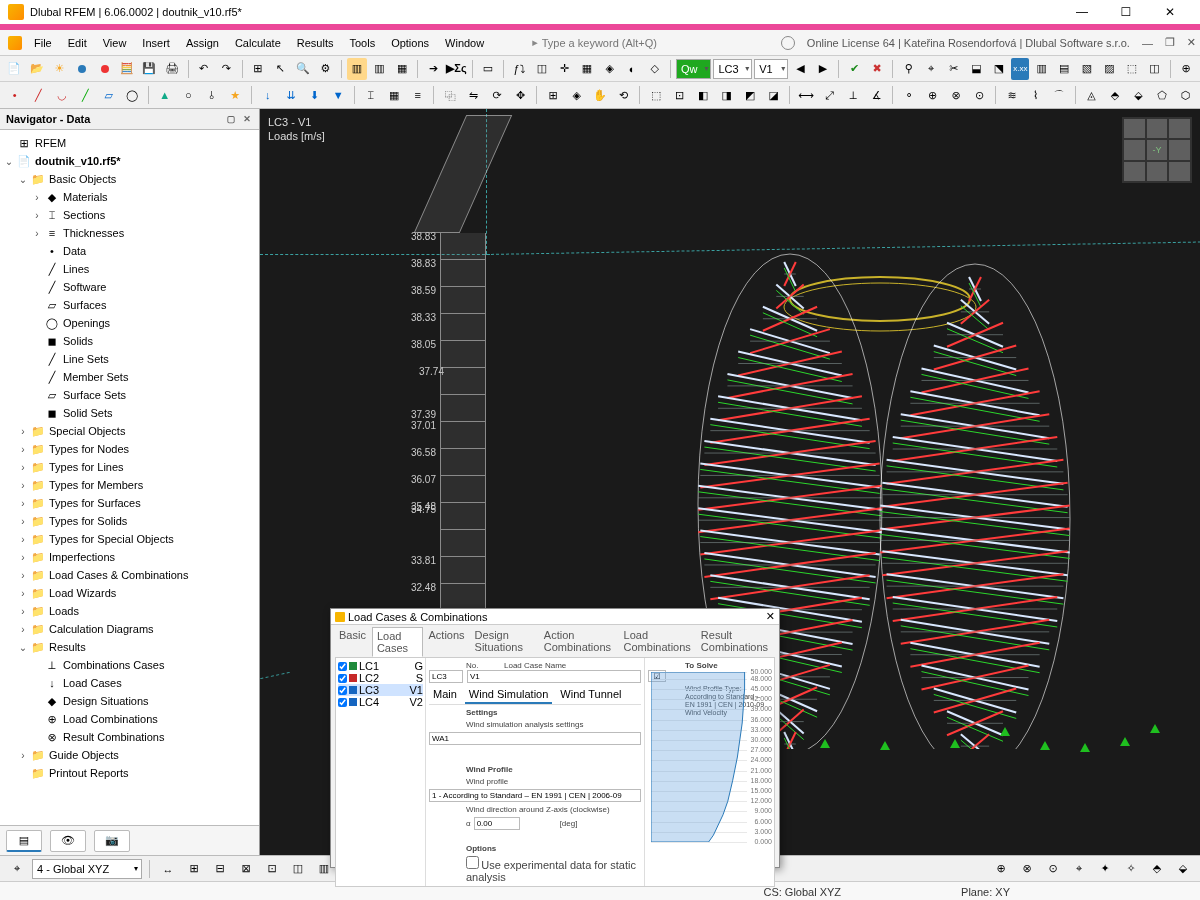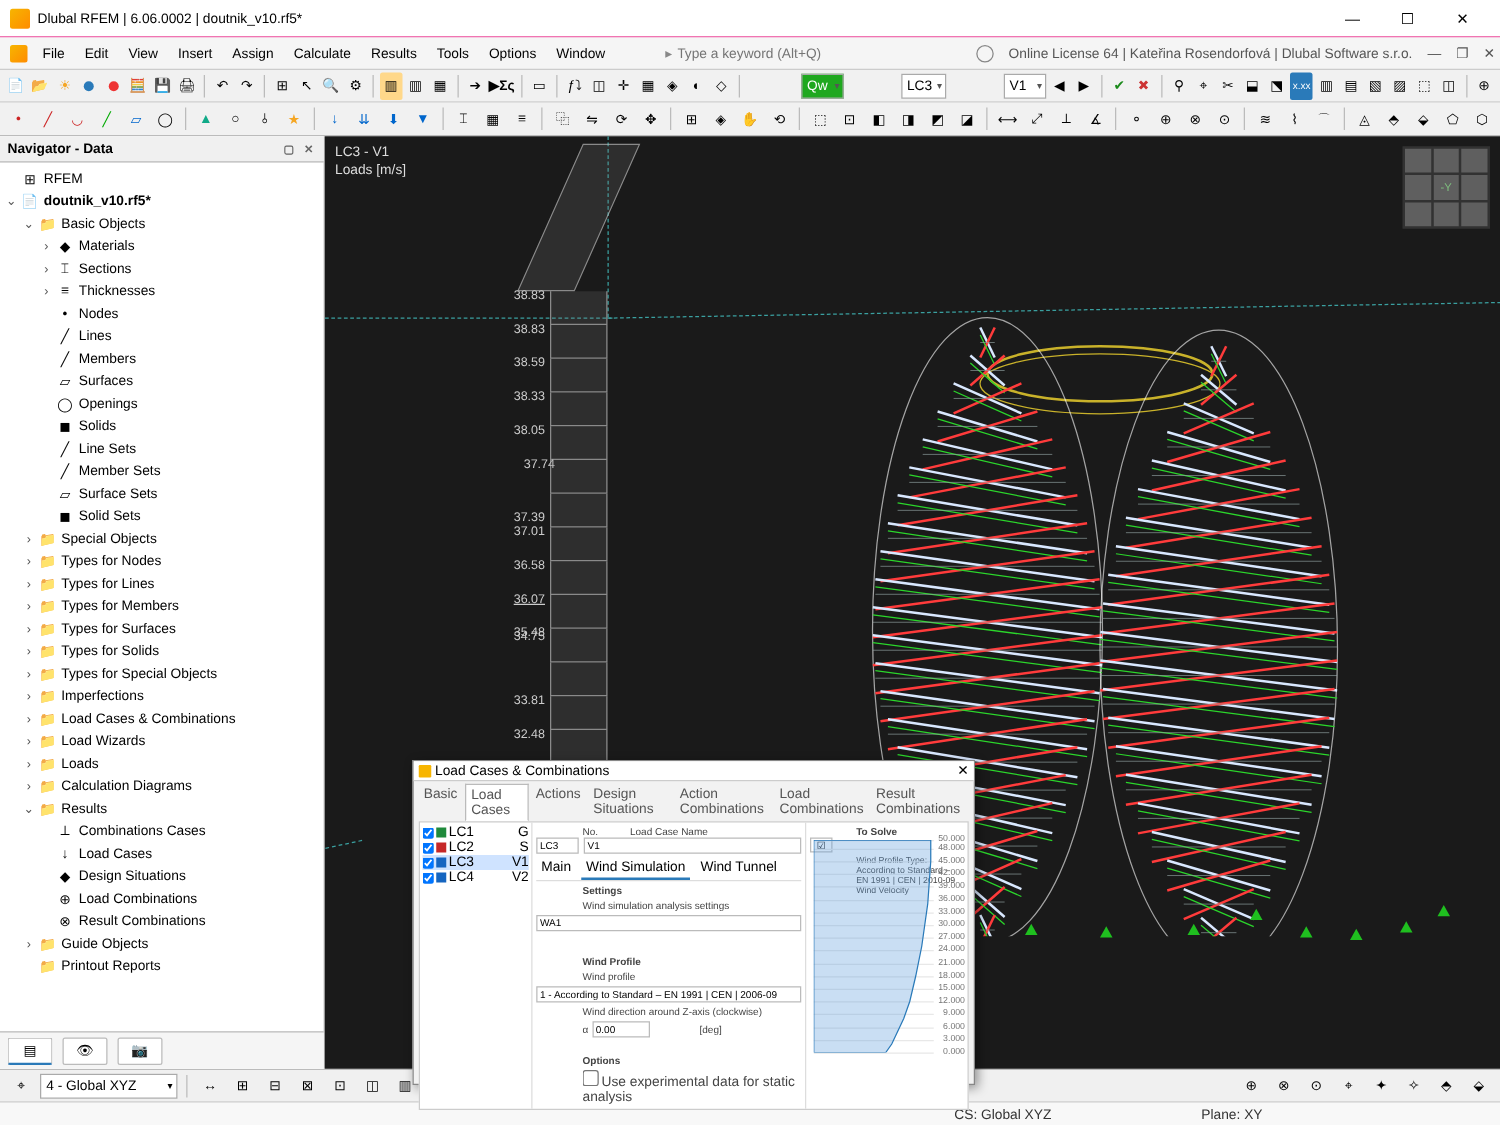--- a/index.html
+++ b/index.html
@@ -1,35 +1,35 @@
 <!DOCTYPE html>
 <html><head>
 <meta charset="utf-8">
 <style>
 * { margin:0; padding:0; box-sizing:border-box; font-family:"Segoe UI",Tahoma,sans-serif; font-size:11px; }
 body { width:1200px; height:900px; background:#fff; overflow:hidden; position:relative; }
-.titlebar { height:30px; background:#fff; display:flex; align-items:center; padding:0 8px; border-bottom:1px solid #ec4899; }
+.titlebar { height:30px; background:#fff; display:flex; align-items:center; padding:0 8px; border-bottom:6px solid #ec4899; }
 .titlebar .appicon { width:16px; height:16px; background:linear-gradient(135deg,#f7b500,#ff8c00); border-radius:2px; margin-right:6px; }
 .titlebar .title { flex:0 0 auto; }
 .titlebar .spacer { flex:1; }
 .winbtns { display:flex; }
 .winbtns div { width:44px; height:28px; display:flex; align-items:center; justify-content:center; font-size:12px; }
 .menubar { height:26px; background:#f5f5f5; display:flex; align-items:center; padding:0 4px; border-bottom:1px solid #ccc; }
 .menubar .mnu { padding:4px 8px; cursor:default; }
 .menubar .appico { width:14px; height:14px; background:linear-gradient(135deg,#f7b500,#ff8c00); border-radius:2px; margin:0 4px; }
 .menubar .kw { margin-left:40px; color:#888; display:flex; align-items:center; gap:4px;}
 .menubar .kw input{ border:none; background:transparent; outline:none; width:140px; color:#666;}
 .menubar .right { margin-left:auto; display:flex; align-items:center; gap:12px; color:#555; }
 .menubar .right .globe{width:14px;height:14px;border:1px solid #888;border-radius:50%;}
 .toolbars { background:#f1f1f1; border-bottom:1px solid #bbb; }
 .tbrow { height:26px; display:flex; align-items:center; padding:2px 4px; gap:2px; flex-wrap:nowrap; overflow:hidden;}
 .tbrow.first {border-bottom:1px solid #d0d0d0;}
 .tbtn { width:22px; height:22px; display:flex; align-items:center; justify-content:center; border-radius:2px; font-size:11px;}
 .tsep { width:1px; height:18px; background:#bbb; margin:0 3px; }
-.tcombo { height:20px; border:1px solid #aaa; background:#fff; padding:0 14px 0 4px; font-size:11px; display:flex; align-items:center; position:relative; min-width:34px;margin-left:44px;}
+.tcombo { height:20px; border:1px solid #aaa; background:#fff; padding:0 14px 0 4px; font-size:11px; display:flex; align-items:center; position:relative; min-width:34px;}
 .tcombo:after{content:"▾"; position:absolute; right:2px; font-size:8px; color:#555;}
 .dot{width:8px;height:8px;border-radius:50%;display:inline-block;}
 .content { display:flex; height:calc(900px - 30px - 26px - 52px - 26px - 20px); }
 .nav { width:260px; border-right:1px solid #999; background:#fff; display:flex; flex-direction:column; }
 .navhdr { background:#f0f0f0; border-bottom:1px solid #bbb; padding:4px 6px; display:flex; align-items:center; font-weight:bold;}
 .navhdr .btns{margin-left:auto; display:flex; gap:4px;}
 .navhdr .btns span{width:12px;height:12px;display:flex;align-items:center;justify-content:center;font-size:9px;color:#666;}
 .tree { flex:1; overflow:auto; padding:4px 0; }
 .tnode { display:flex; align-items:center; height:18px; padding-left:2px; white-space:nowrap; }
 .tw { width:14px; text-align:center; color:#555; font-size:10px;}
@@ -279,31 +279,31 @@
           <span>Sections</span>
         </div>
         <div class="tnode" style="padding-left: 30px;">
           <span class="tw">›</span>
           <span class="tico ">≡</span>
           <span>Thicknesses</span>
         </div>
         <div class="tnode" style="padding-left: 30px;">
           <span class="tw"></span>
           <span class="tico ">•</span>
-          <span>Nodes</span>
+          <span>Data</span>
         </div>
         <div class="tnode" style="padding-left: 30px;">
           <span class="tw"></span>
           <span class="tico ">╱</span>
           <span>Lines</span>
         </div>
         <div class="tnode" style="padding-left: 30px;">
           <span class="tw"></span>
           <span class="tico ">╱</span>
-          <span>Members</span>
+          <span>Software</span>
         </div>
         <div class="tnode" style="padding-left: 30px;">
           <span class="tw"></span>
           <span class="tico ">▱</span>
           <span>Surfaces</span>
         </div>
         <div class="tnode" style="padding-left: 30px;">
           <span class="tw"></span>
           <span class="tico ">◯</span>
           <span>Openings</span>
@@ -465,21 +465,21 @@
     <div id="ladder-host">
         <div class="loadlbl" style="left: 140px; top: 122px;">38.83</div>
         <div class="loadlbl" style="left: 140px; top: 149px;">38.83</div>
         <div class="loadlbl" style="left: 140px; top: 176px;">38.59</div>
         <div class="loadlbl" style="left: 140px; top: 203px;">38.33</div>
         <div class="loadlbl" style="left: 140px; top: 230px;">38.05</div>
         <div class="loadlbl" style="left: 148px; top: 257px;">37.74</div>
         <div class="loadlbl" style="left: 140px; top: 300px;">37.39</div>
         <div class="loadlbl" style="left: 140px; top: 311px;">37.01</div>
         <div class="loadlbl" style="left: 140px; top: 338px;">36.58</div>
-        <div class="loadlbl" style="left: 140px; top: 365px; text-decoration: underline;">36.07</div>
+        <div class="loadlbl" style="left: 140px; top: 365px;">36.07</div>
         <div class="loadlbl" style="left: 140px; top: 392px;">35.48</div>
         <div class="loadlbl" style="left: 140px; top: 395px;">34.75</div>
         <div class="loadlbl" style="left: 140px; top: 446px;">33.81</div>
         <div class="loadlbl" style="left: 140px; top: 473px;">32.48</div>
         <div class="ladder" style="left: 180px; top: 6px;">
           <div class="seg" style="width:46px;height:118px;transform:skewX(-24deg)"></div>
         </div>
         <div class="ladder" style="left: 180px; top: 124px;">
           <div class="seg" style="width:46px;height:27px;border-top:none"></div>
           <div class="seg" style="width:46px;height:27px;border-top:none"></div>

